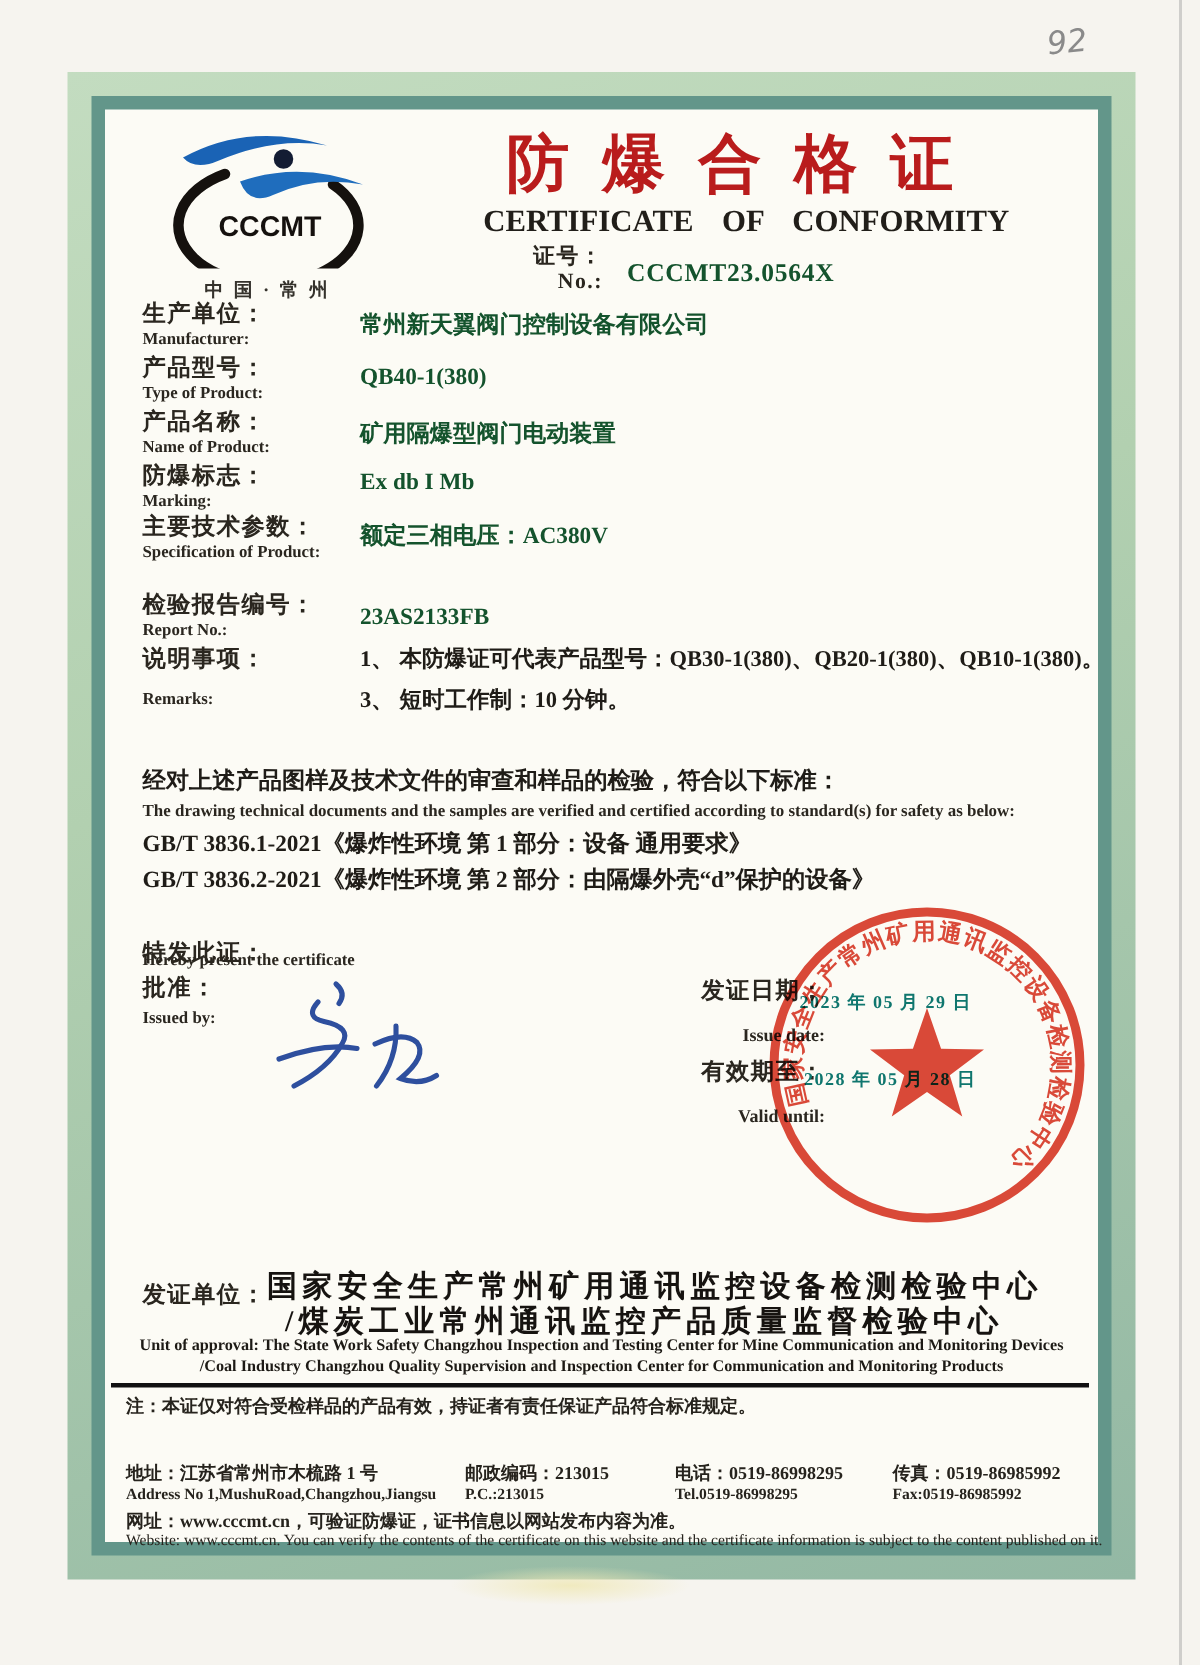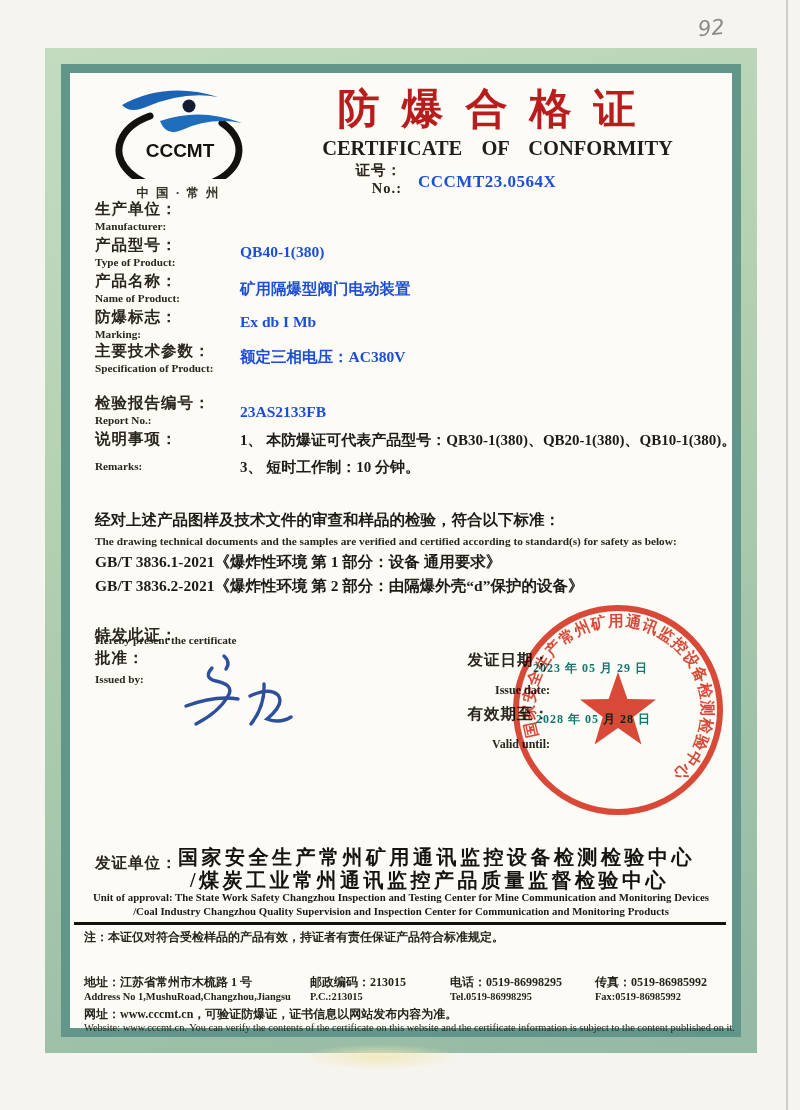--- a/index.html
+++ b/index.html
@@ -19,21 +19,21 @@
   .frame-outer{position:absolute;left:45px;top:48px;width:712px;height:1005px;
     background:linear-gradient(160deg,#c3dcc0 0%,#b2d0b0 40%,#93b8a4 100%);
     box-sizing:border-box;padding:16px;}
   .frame-inner{width:100%;height:100%;box-sizing:border-box;background:#63968a;padding:9px;}
   .cert-paper{width:100%;height:100%;background:#fcfbf5;}
   
   .cert{position:absolute;left:70px;top:73px;width:662px;height:958px;}
   
   .lblcn{font-weight:700;font-size:15.5px;letter-spacing:1px;color:#2a261f;white-space:nowrap;}
   .lblen{font-weight:700;font-size:11.2px;color:#2a261f;white-space:nowrap;}
-  .val{font-weight:700;font-size:15.5px;color:#1d4ed8;white-space:nowrap;text-align:right;}
+  .val{font-weight:700;font-size:15.5px;color:#14532d;white-space:nowrap;text-align:right;}
   .title-cn{font-weight:600;font-size:42px;letter-spacing:22px;color:#b91c1c;text-align:center;white-space:nowrap;}
   .title-en{font-weight:600;font-size:20.5px;word-spacing:14px;color:#211e19;text-align:center;white-space:nowrap;}
   .remark-line{font-weight:700;font-size:15px;color:#1f1c17;line-height:26.5px;white-space:nowrap;}
   .std{font-weight:700;font-size:15.5px;color:#1f1c17;white-space:nowrap;}
   .stden{font-weight:700;font-size:11.3px;color:#2a261f;white-space:nowrap;}
   .unit-big{font-weight:700;font-size:20px;letter-spacing:3.5px;color:#161310;white-space:nowrap;}
   .unit-en{font-weight:700;font-size:10.8px;color:#1d1a15;text-align:center;white-space:nowrap;}
   .hr-line{position:absolute;left:4px;width:652px;height:3px;background:#111;}
   .foot{font-weight:700;font-size:12px;color:#26231d;white-space:nowrap;}
   .foot-en{font-weight:700;font-size:10.4px;color:#26231d;white-space:nowrap;}
@@ -75,20 +75,21 @@
   <div class="abs right-align" style="left:240px;top:88px;width:92px;">
     <div class="lblcn" style="font-size:14.5px;">证号：</div>
     <div class="lblcn" style="font-size:14.5px;">No.:</div>
   </div>
   <div class="abs val" style="left:348px;top:99px;font-size:17px;letter-spacing:.5px;">CCCMT23.0564X</div>
 
   <div class="abs" style="left:25px;top:126px;">
     <div class="lblcn">生产单位：</div>
     <div class="lblen">Manufacturer:</div>
   </div>
+  <div class="abs val" style="left:170px;top:133px;">常州新天翼阀门控制设备有限公司</div>
 
   <div class="abs" style="left:25px;top:162px;">
     <div class="lblcn">产品型号：</div>
     <div class="lblen">Type of Product:</div>
   </div>
   <div class="abs val" style="left:170px;top:170px;">QB40-1(380)</div>
 
   <div class="abs" style="left:25px;top:198px;">
     <div class="lblcn">产品名称：</div>
     <div class="lblen">Name of Product:</div>

